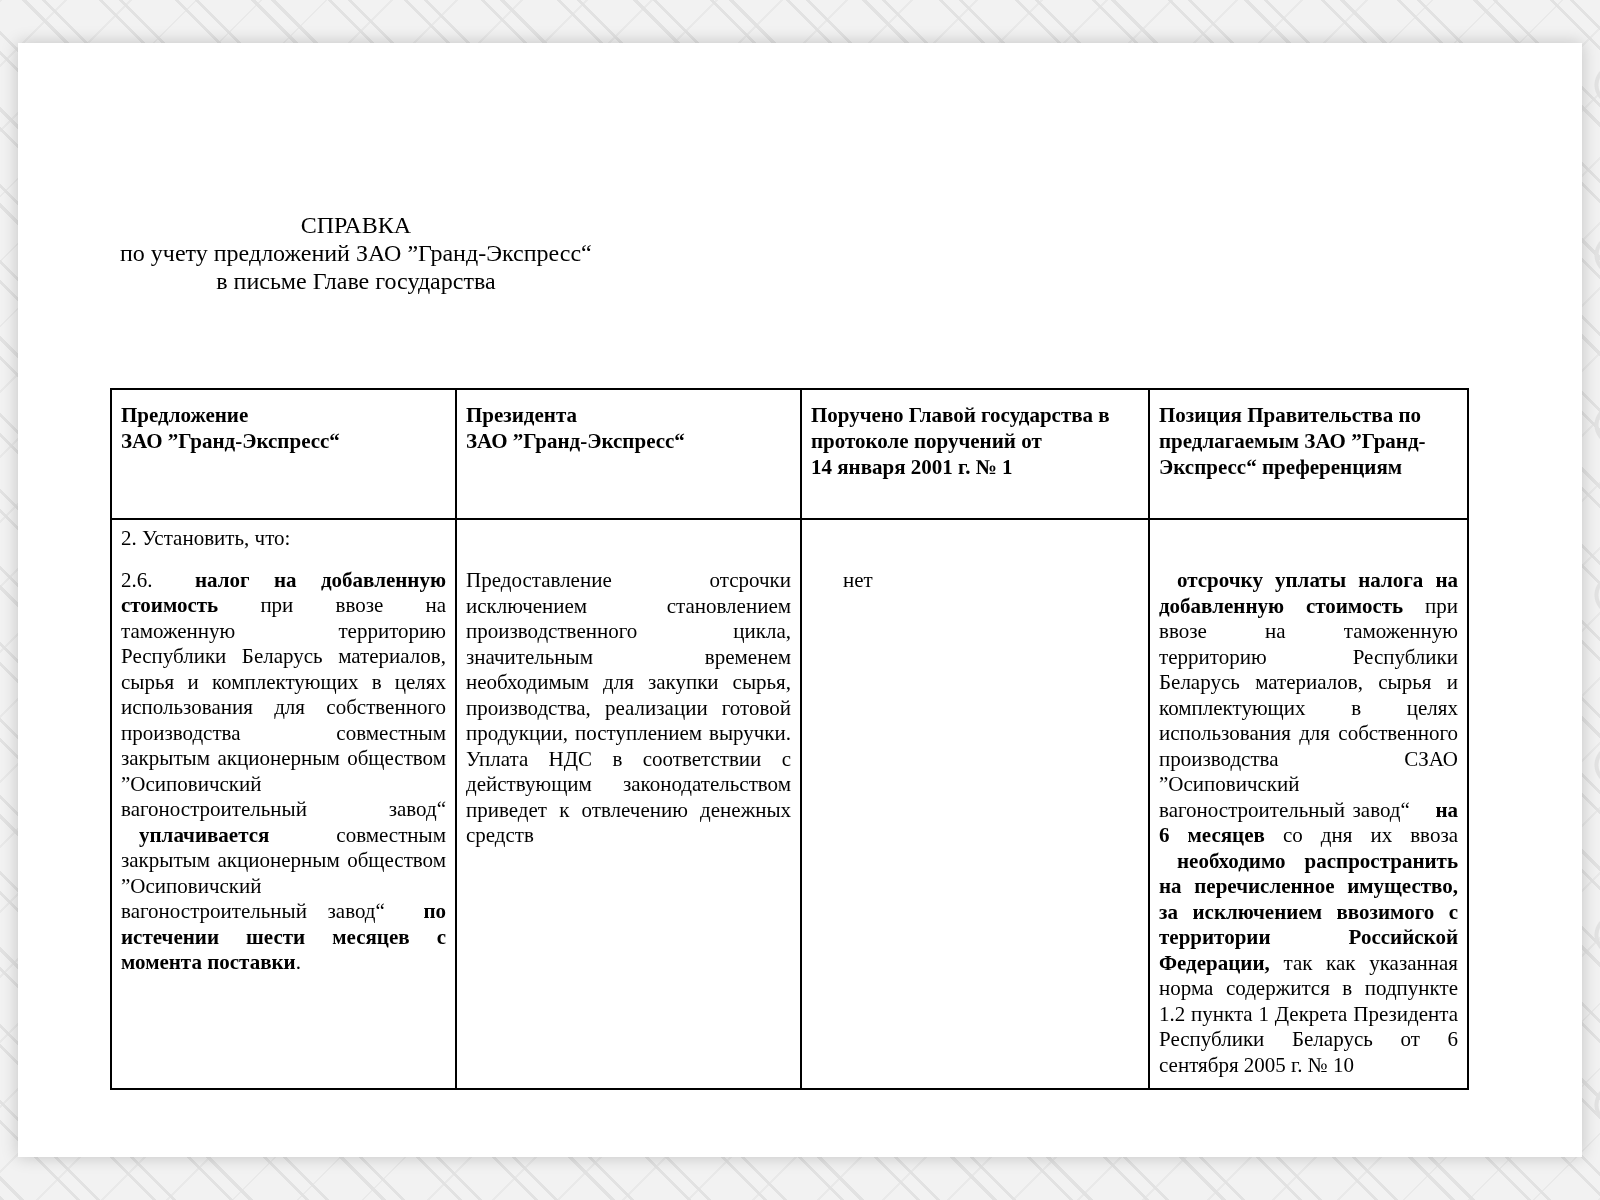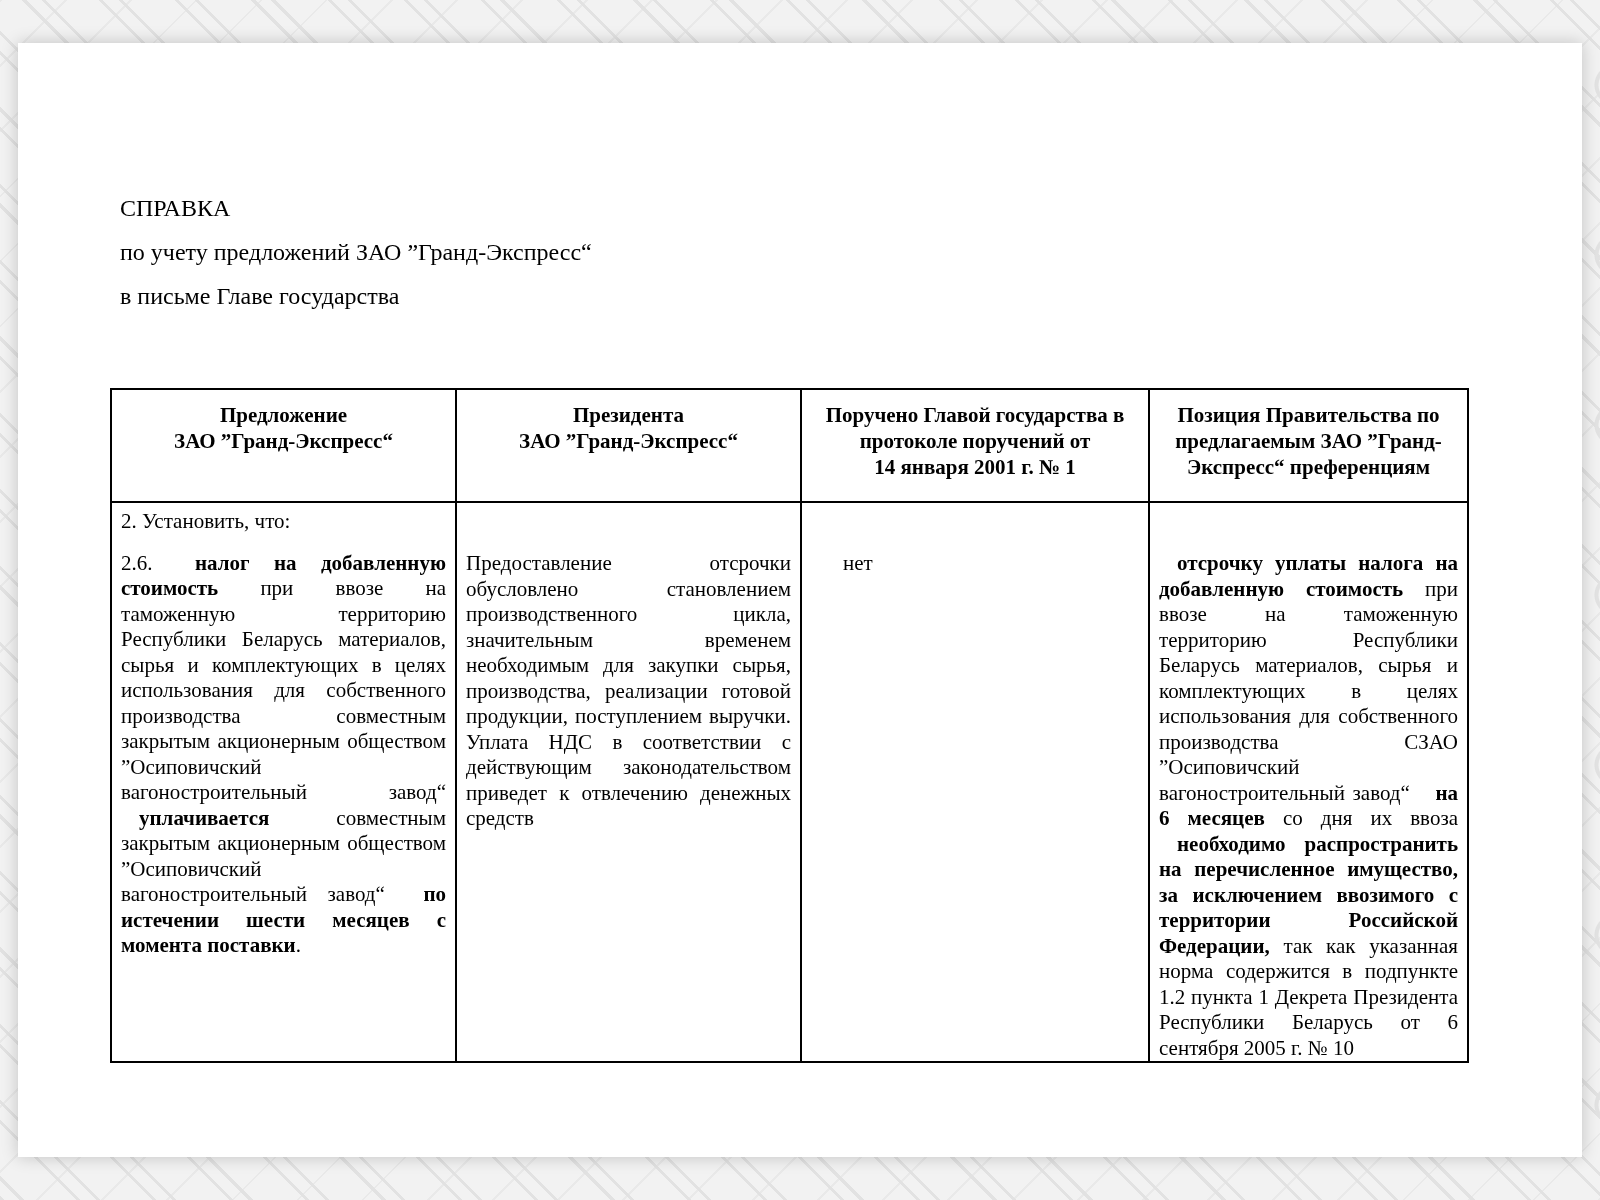--- a/index.html
+++ b/index.html
@@ -25,51 +25,53 @@
       repeating-linear-gradient(-45deg, rgba(0,0,0,0.04) 0 2px, rgba(0,0,0,0) 2px 46px);
     background-size: 170px 170px, auto, auto;
   }
   .page {
     position: absolute; left: 18px; top: 43px;
     width: 1564px; height: 1114px;
     background: var(--page);
     box-shadow: 0 0 16px rgba(0,0,0,0.20);
   }
   .doc-title {
-    position: absolute; left: 102px; top: 143px;
-    font-size: 24px; line-height: 44px;
+    position: absolute; left: 102px; top: 168px;
+    font-size: 24px; line-height: 28px;
     color: var(--ink);
     white-space: pre-line;
+    text-align: center;
   }
   table.doc-table {
     position: absolute; left: 92px; top: 345px;
     width: 1357px;
     border-collapse: collapse;
     table-layout: fixed;
     color: var(--ink);
   }
   .doc-table th, .doc-table td {
     border: 2px solid var(--ink);
     vertical-align: top;
     padding: 0 9px;
   }
   .doc-table th {
-    height: 113px;
+    height: 130px;
     padding-top: 12px;
     font-weight: bold;
     font-size: 21px;
     line-height: 26px;
-    text-align: center;
+    text-align: left;
     white-space: pre-line;
   }
   .doc-table tbody tr { height: 487px; }
   .doc-table td {
     font-size: 21px;
     line-height: 25.5px;
     padding-top: 6px;
+    padding-bottom: 10px;
   }
   .lead { margin: 0 0 16px 0; text-align: left; }
   .spacer { height: 42px; }
   .para { margin: 0; text-align: justify; }
   .para.plain { text-align: left; margin-left: 32px; }
   .para b { font-weight: bold; margin-left: 18px; }
 </style>
 </head>
 <body>
 
@@ -103,21 +105,21 @@
       </tr>
     </thead>
     <tbody>
       <tr>
         <td>
           <p class="lead">2. Установить, что:</p>
           <p class="para"><span>2.6. </span><b>налог на добавленную стоимость</b><span> при ввозе на таможенную территорию Республики Беларусь материалов, сырья и комплектующих в целях использования для собственного производства совместным закрытым акционерным обществом ”Осиповичский вагоностроительный завод“ </span><b>уплачивается</b><span> совместным закрытым акционерным обществом ”Осиповичский вагоностроительный завод“ </span><b>по истечении шести месяцев с момента поставки</b><span>.</span></p>
         </td>
         <td>
           <div class="spacer"></div>
-          <p class="para"><span>Предоставление отсрочки обусловлено становлением производственного цикла, значительным временем необходимым для закупки сырья, производства, реализации готовой продукции, поступлением выручки. Уплата НДС в соответствии с действующим законодательством приведет к отвлечению денежных средств</span></p>
+          <p class="para"><span>Предоставление отсрочки исключением становлением производственного цикла, значительным временем необходимым для закупки сырья, производства, реализации готовой продукции, поступлением выручки. Уплата НДС в соответствии с действующим законодательством приведет к отвлечению денежных средств</span></p>
         </td>
         <td>
           <div class="spacer"></div>
           <p class="para plain">нет</p>
         </td>
         <td>
           <div class="spacer"></div>
           <p class="para"><b>отсрочку уплаты налога на добавленную стоимость</b><span> при ввозе на таможенную территорию Республики Беларусь материалов, сырья и комплектующих в целях использования для собственного производства СЗАО ”Осиповичский вагоностроительный завод“ </span><b>на 6 месяцев</b><span> со дня их ввоза </span><b>необходимо распространить на перечисленное имущество, за исключением ввозимого с территории Российской Федерации,</b><span> так как указанная норма содержится в подпункте 1.2 пункта 1 Декрета Президента Республики Беларусь от 6 сентября 2005 г. № 10</span></p>
         </td>
       </tr>

